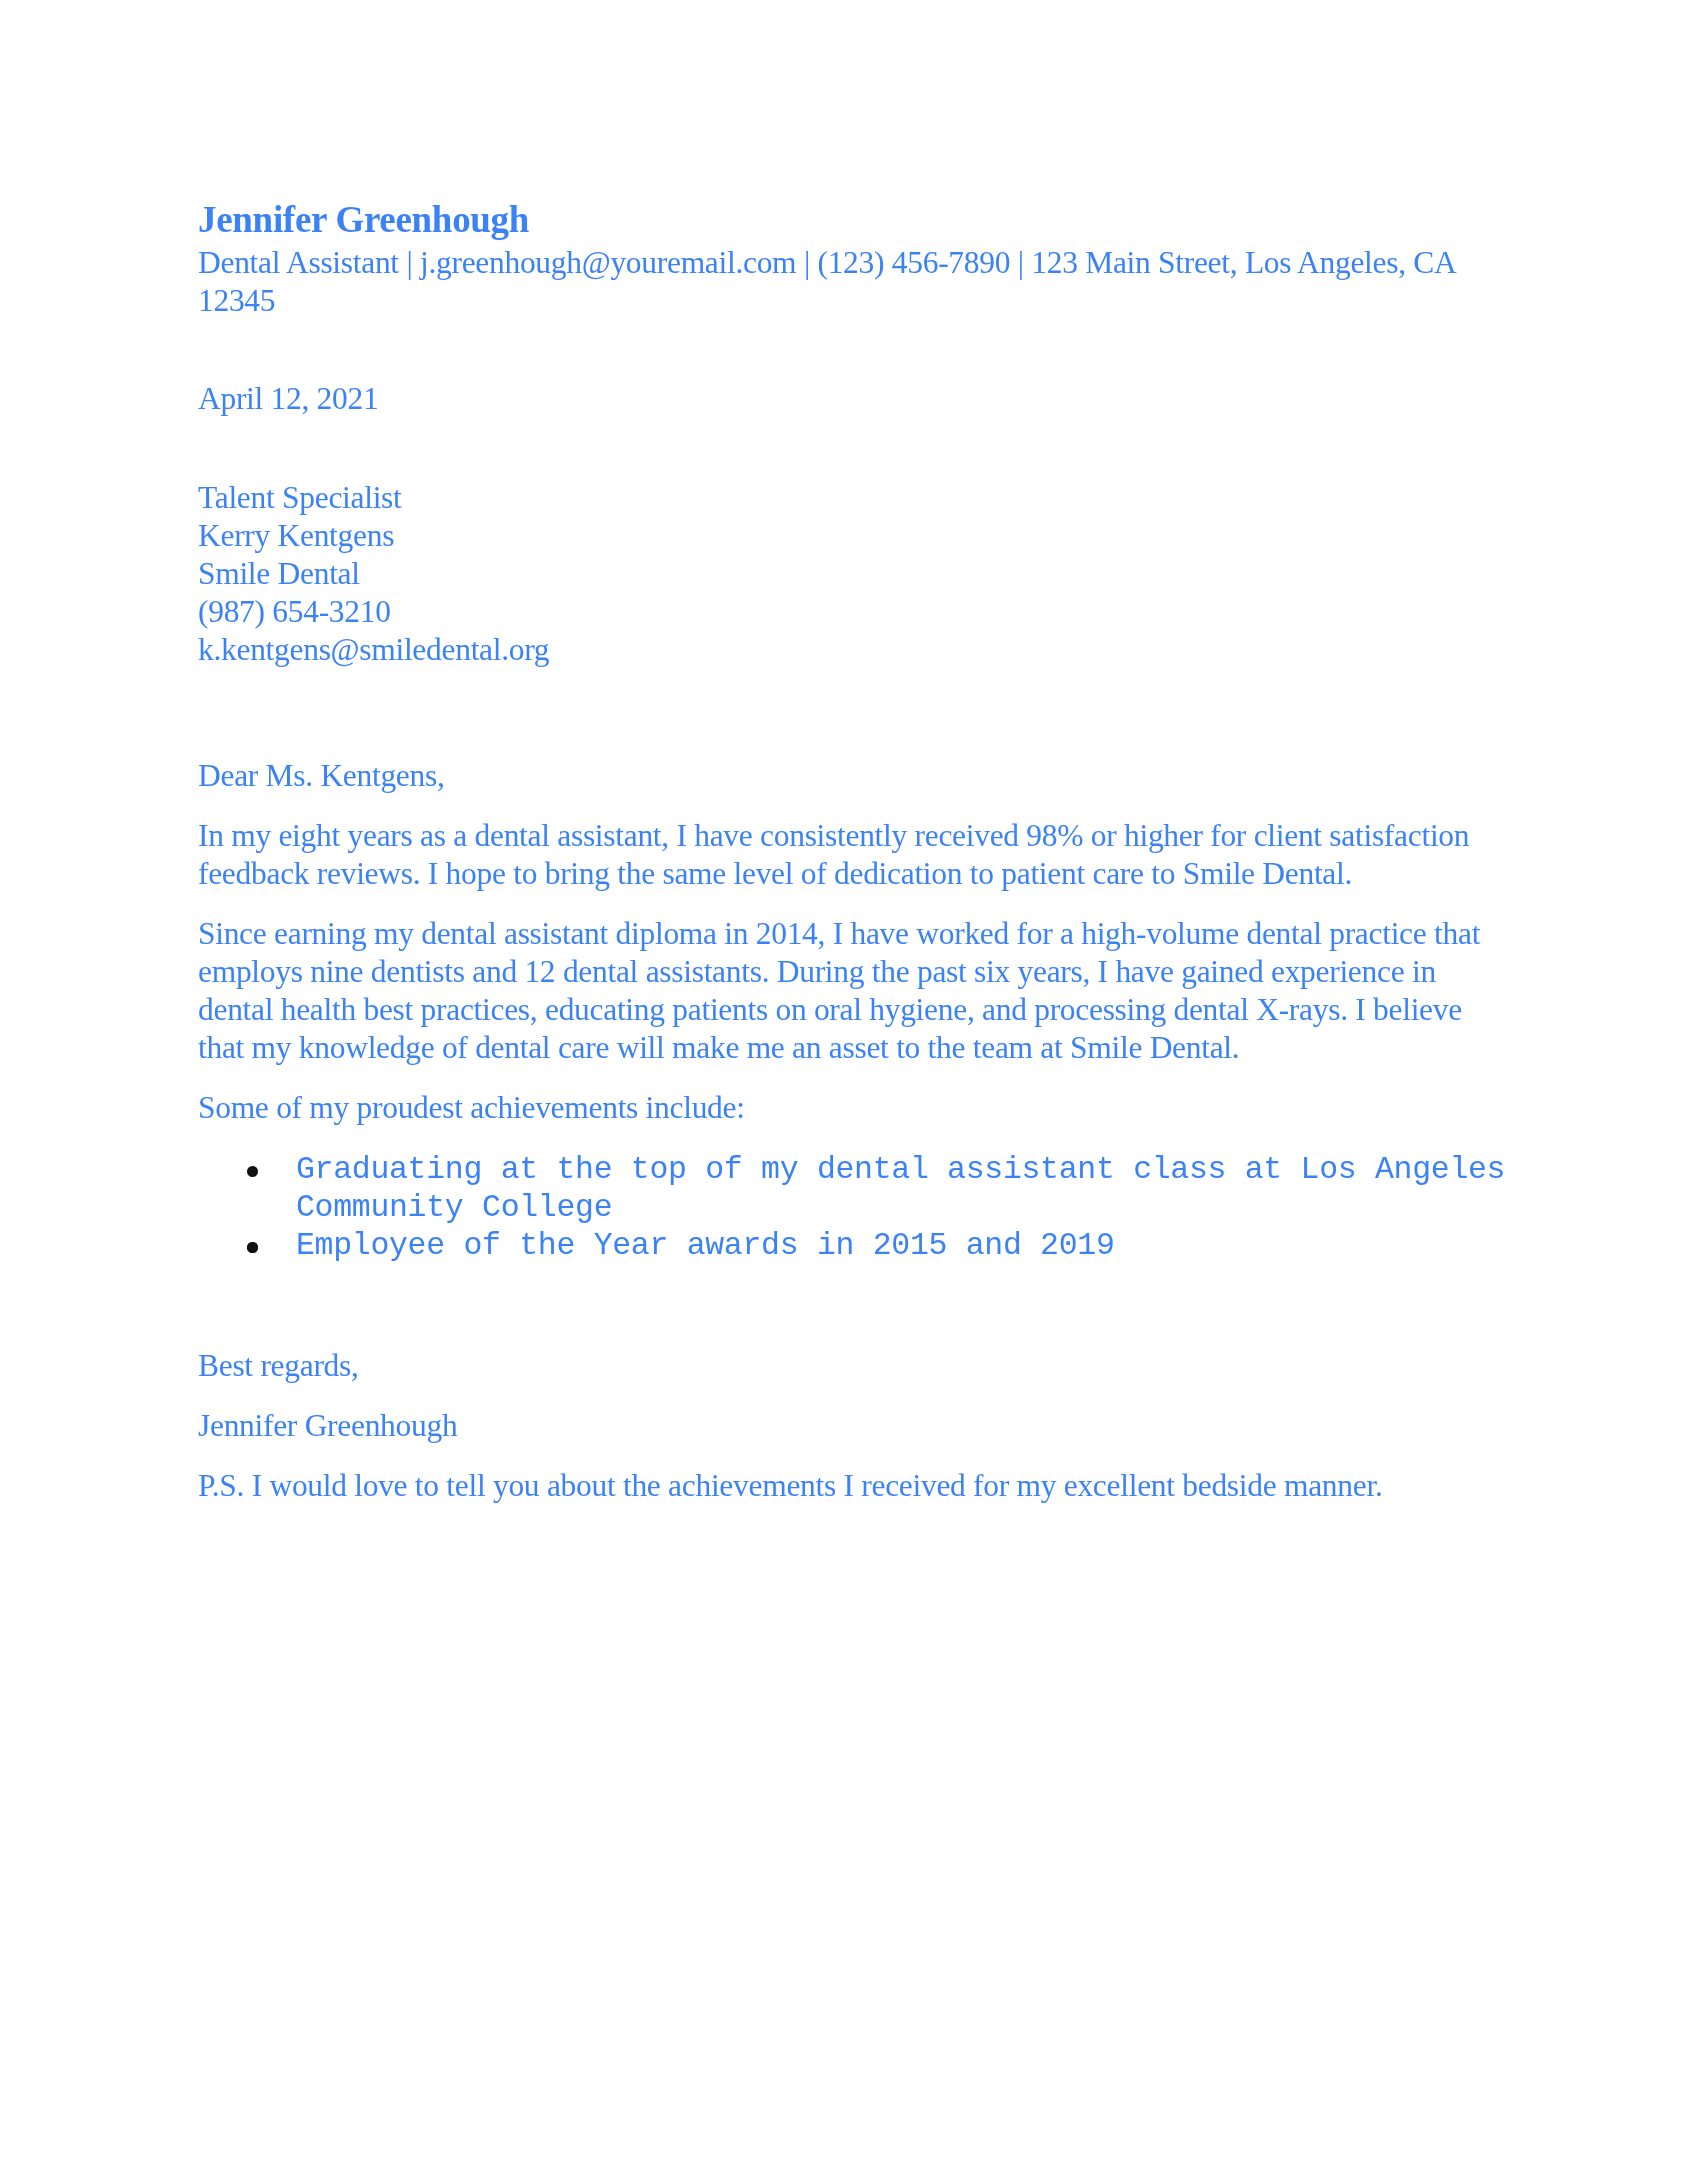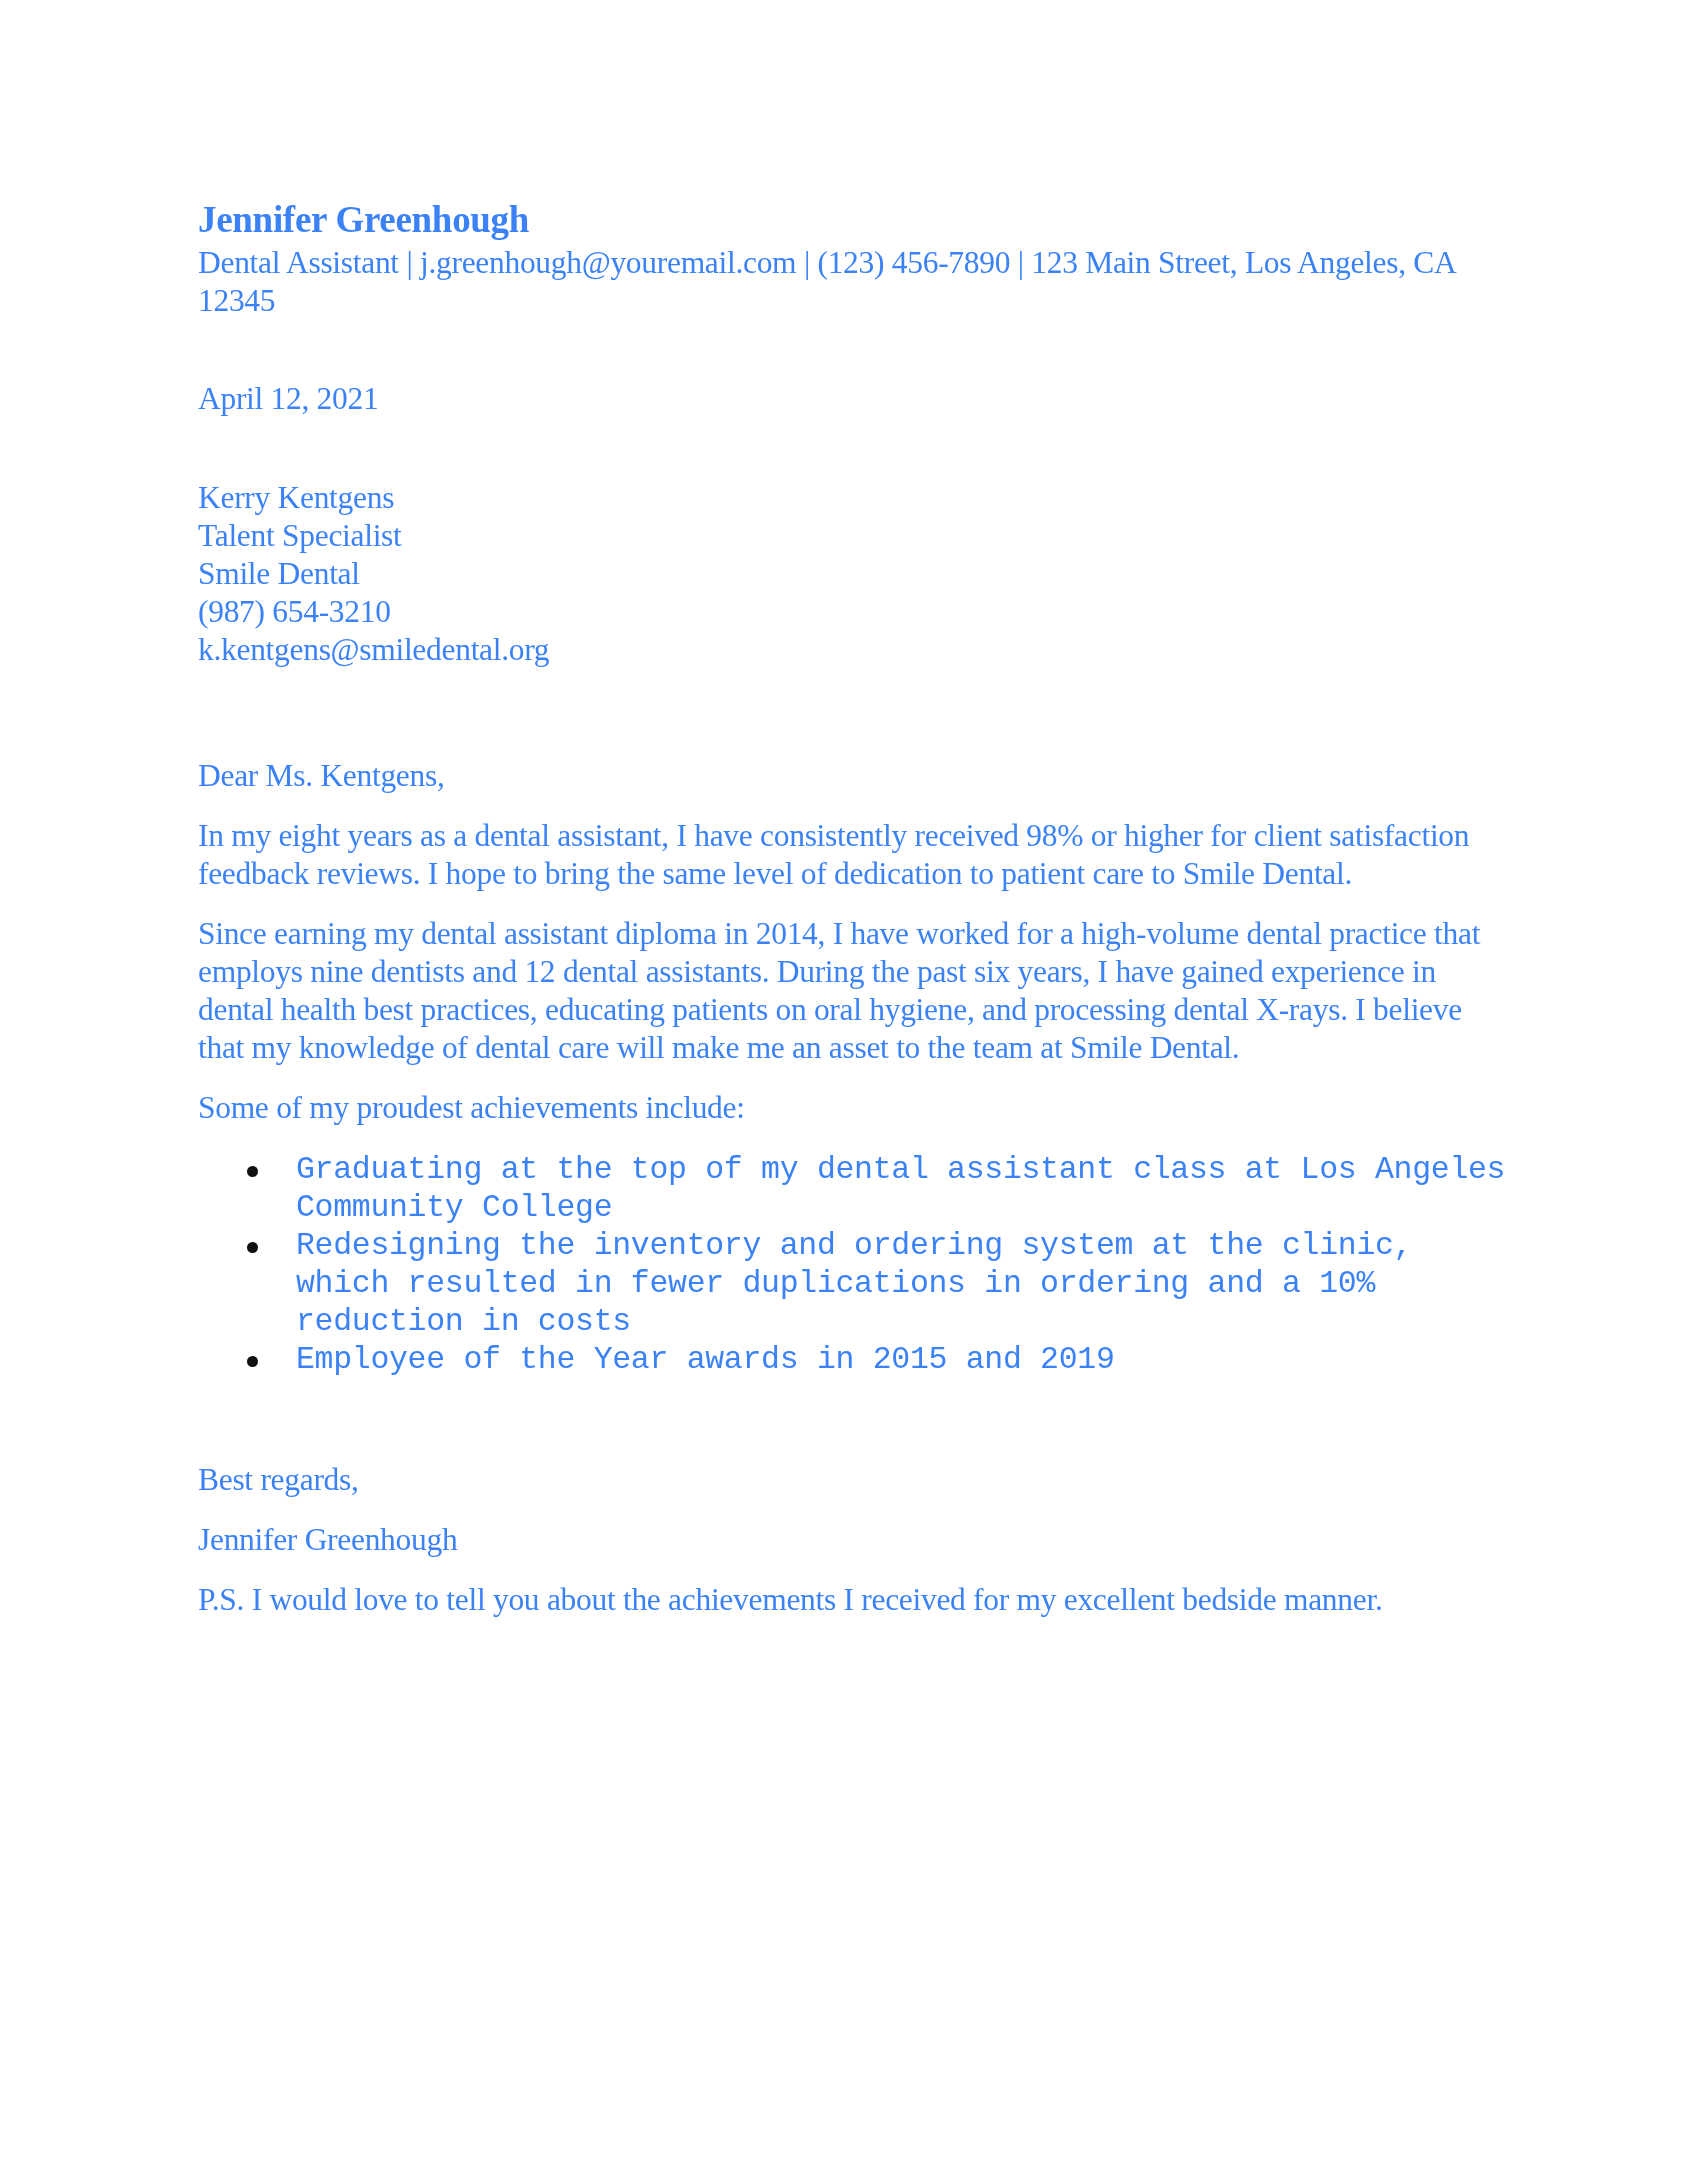--- a/index.html
+++ b/index.html
@@ -34,41 +34,40 @@
 <body>
 
 <div class="page">
   <div class="content">
     <h1 class="name">Jennifer Greenhough</h1>
     <p class="contact">Dental Assistant | j.greenhough@youremail.com | (123) 456-7890 | 123 Main Street, Los Angeles, CA 12345</p>
 
     <p class="date">April 12, 2021</p>
 
     <div class="recipient">
+      <div>Talent Specialist</div>
       <div>Kerry Kentgens</div>
-      <div>Talent Specialist</div>
       <div>Smile Dental</div>
       <div>(987) 654-3210</div>
       <div>k.kentgens@smiledental.org</div>
     </div>
 
     <p class="salutation">Dear Ms. Kentgens,</p>
 
     <p class="para">In my eight years as a dental assistant, I have consistently received 98% or higher for client satisfaction feedback reviews. I hope to bring the same level of dedication to patient care to Smile Dental.</p>
     <p class="para">Since earning my dental assistant diploma in 2014, I have worked for a high-volume dental practice that employs nine dentists and 12 dental assistants. During the past six years, I have gained experience in dental health best practices, educating patients on oral hygiene, and processing dental X-rays. I believe that my knowledge of dental care will make me an asset to the team at Smile Dental.</p>
     <p class="para">Some of my proudest achievements include:</p>
 
     <ul class="achievements">
       <li>
         <span class="bullet"></span>
         <span>Graduating at the top of my dental assistant class at Los Angeles Community College</span>
       </li>
       <li>
         <span class="bullet"></span>
-        <span>Redesigning the inventory and ordering system at the clinic, which resulted in fewer duplications in ordering and a 10% reduction in costs</span>
       </li>
       <li>
         <span class="bullet"></span>
         <span>Employee of the Year awards in 2015 and 2019</span>
       </li>
     </ul>
 
 
     <p class="closing">Best regards,</p>
     <p class="signature">Jennifer Greenhough</p>

